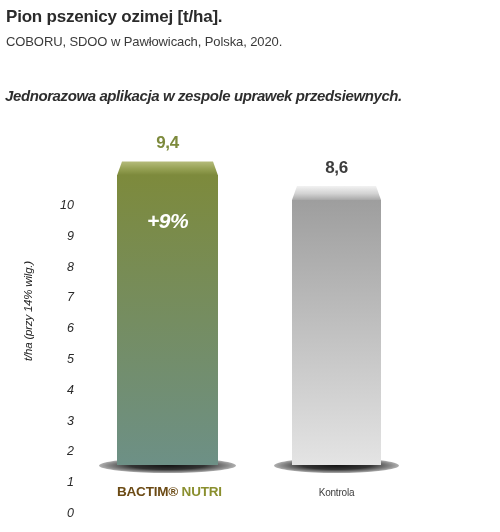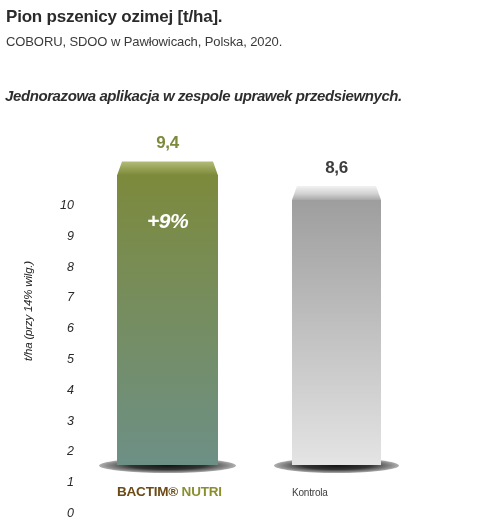--- a/index.html
+++ b/index.html
@@ -136,20 +136,21 @@
     font-size: 21px;
     font-weight: bold;
     font-style: italic;
     color: #ffffff;
     letter-spacing: -0.5px;
   }
 
   .bar-caption {
     position: absolute;
     width: 100%;
+    text-align: center;
     font-size: 13.5px;
     font-weight: bold;
     letter-spacing: -0.2px;
     white-space: nowrap;
   }
   .cap-brand { color: #6b4a14; }
   .cap-sub { color: #8a8f2e; }
   .cap-plain { color: #3d3d3d; font-weight: normal; font-size: 10px; }
 </style>
 </head>

